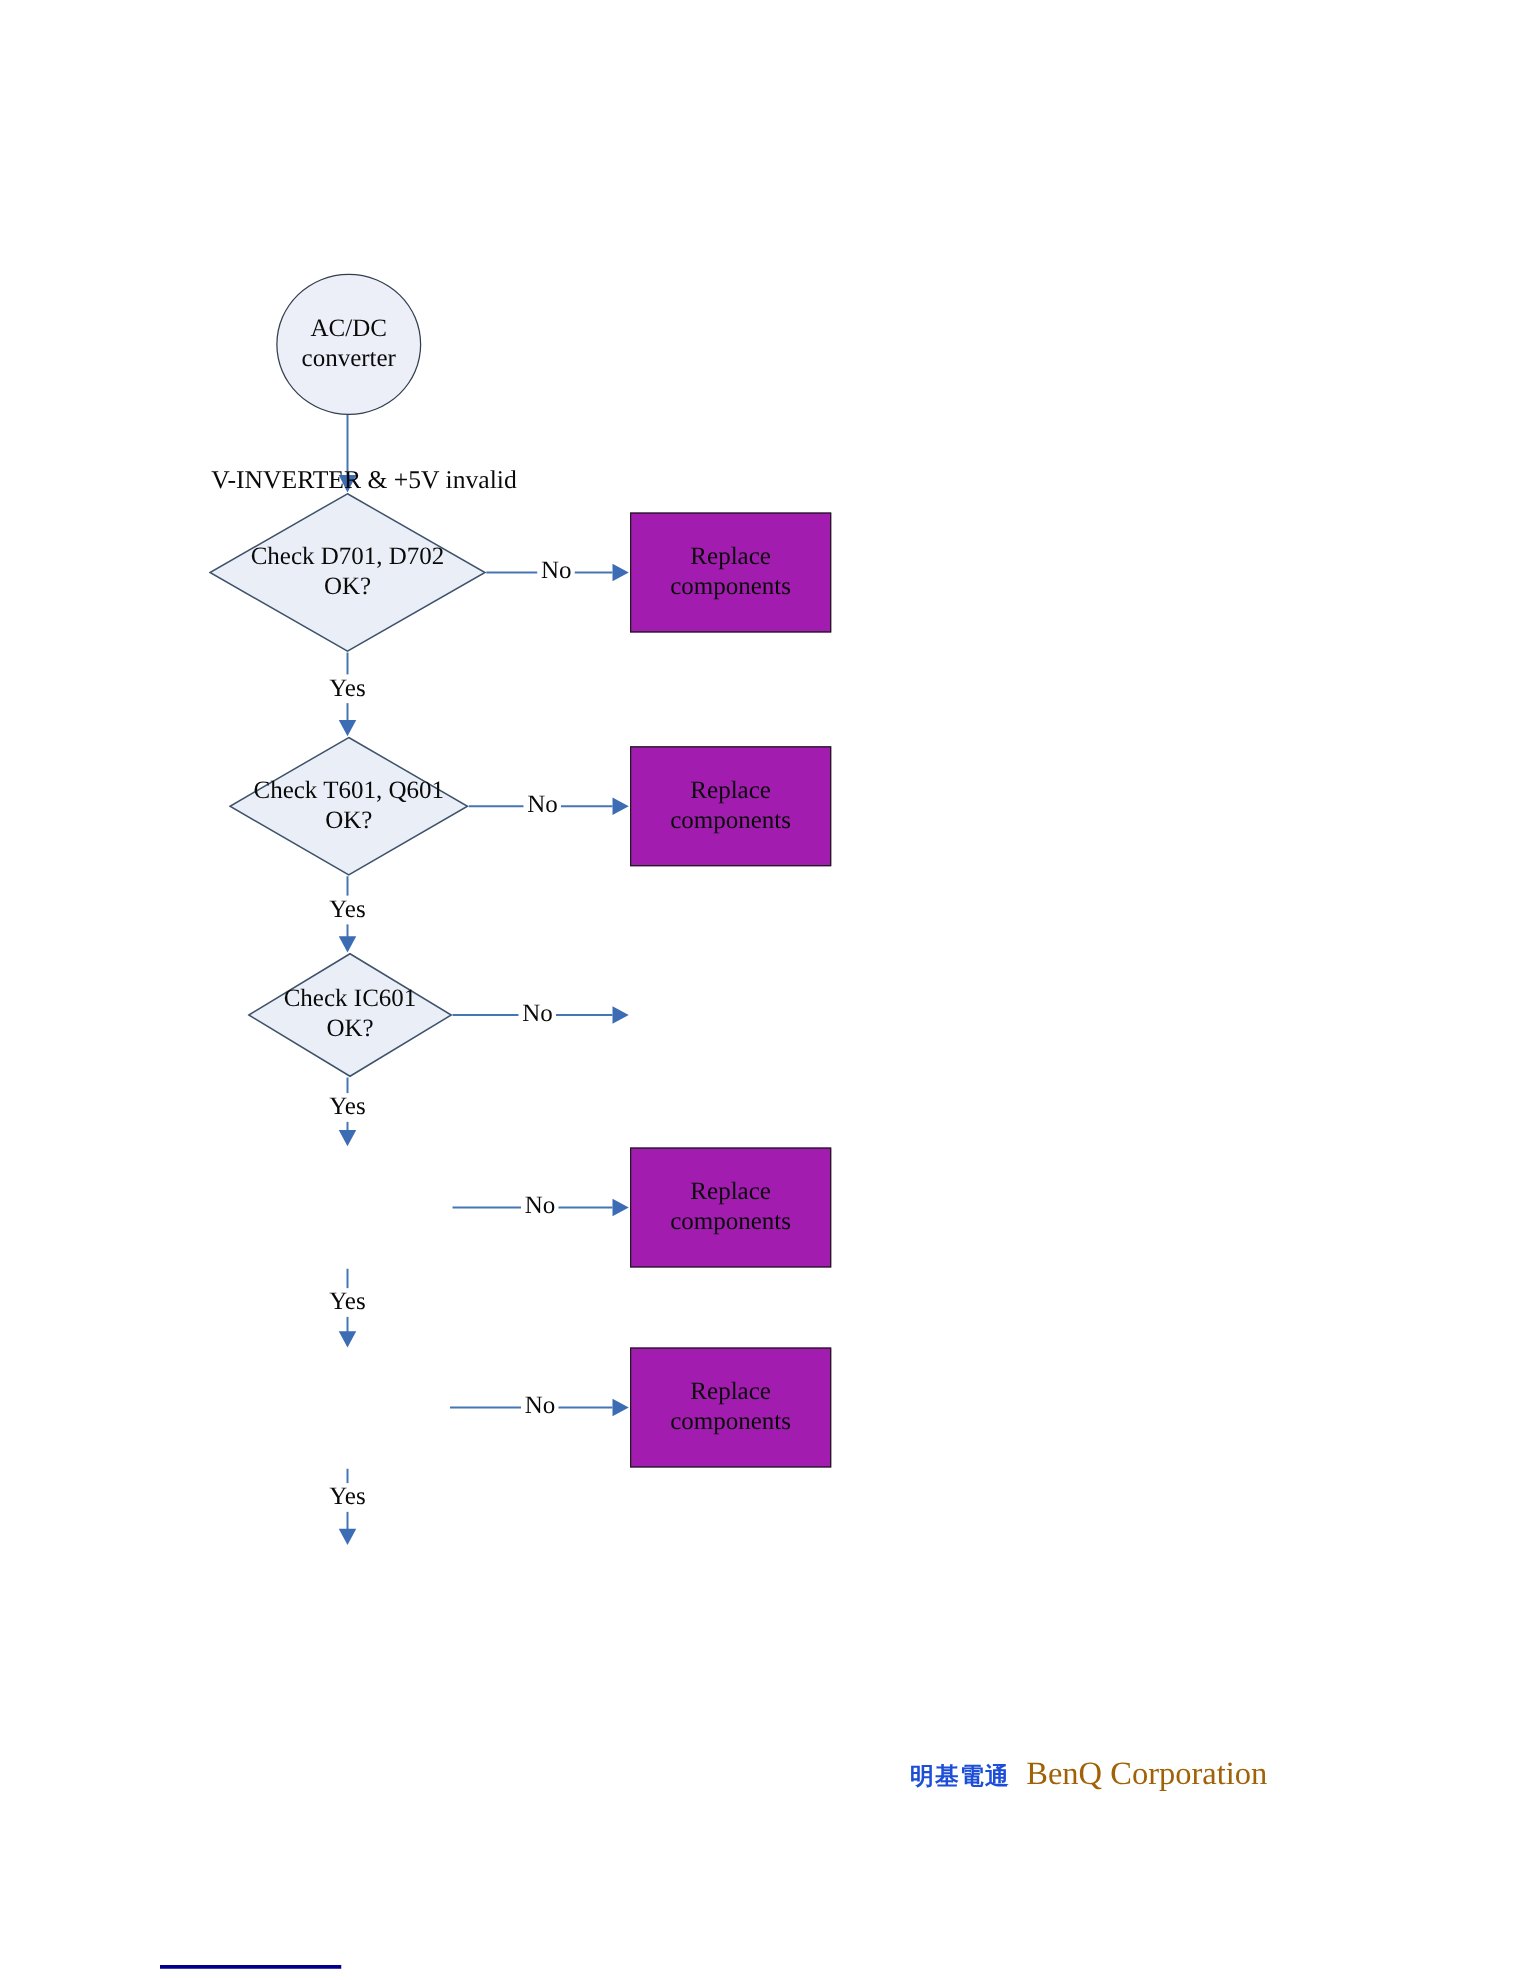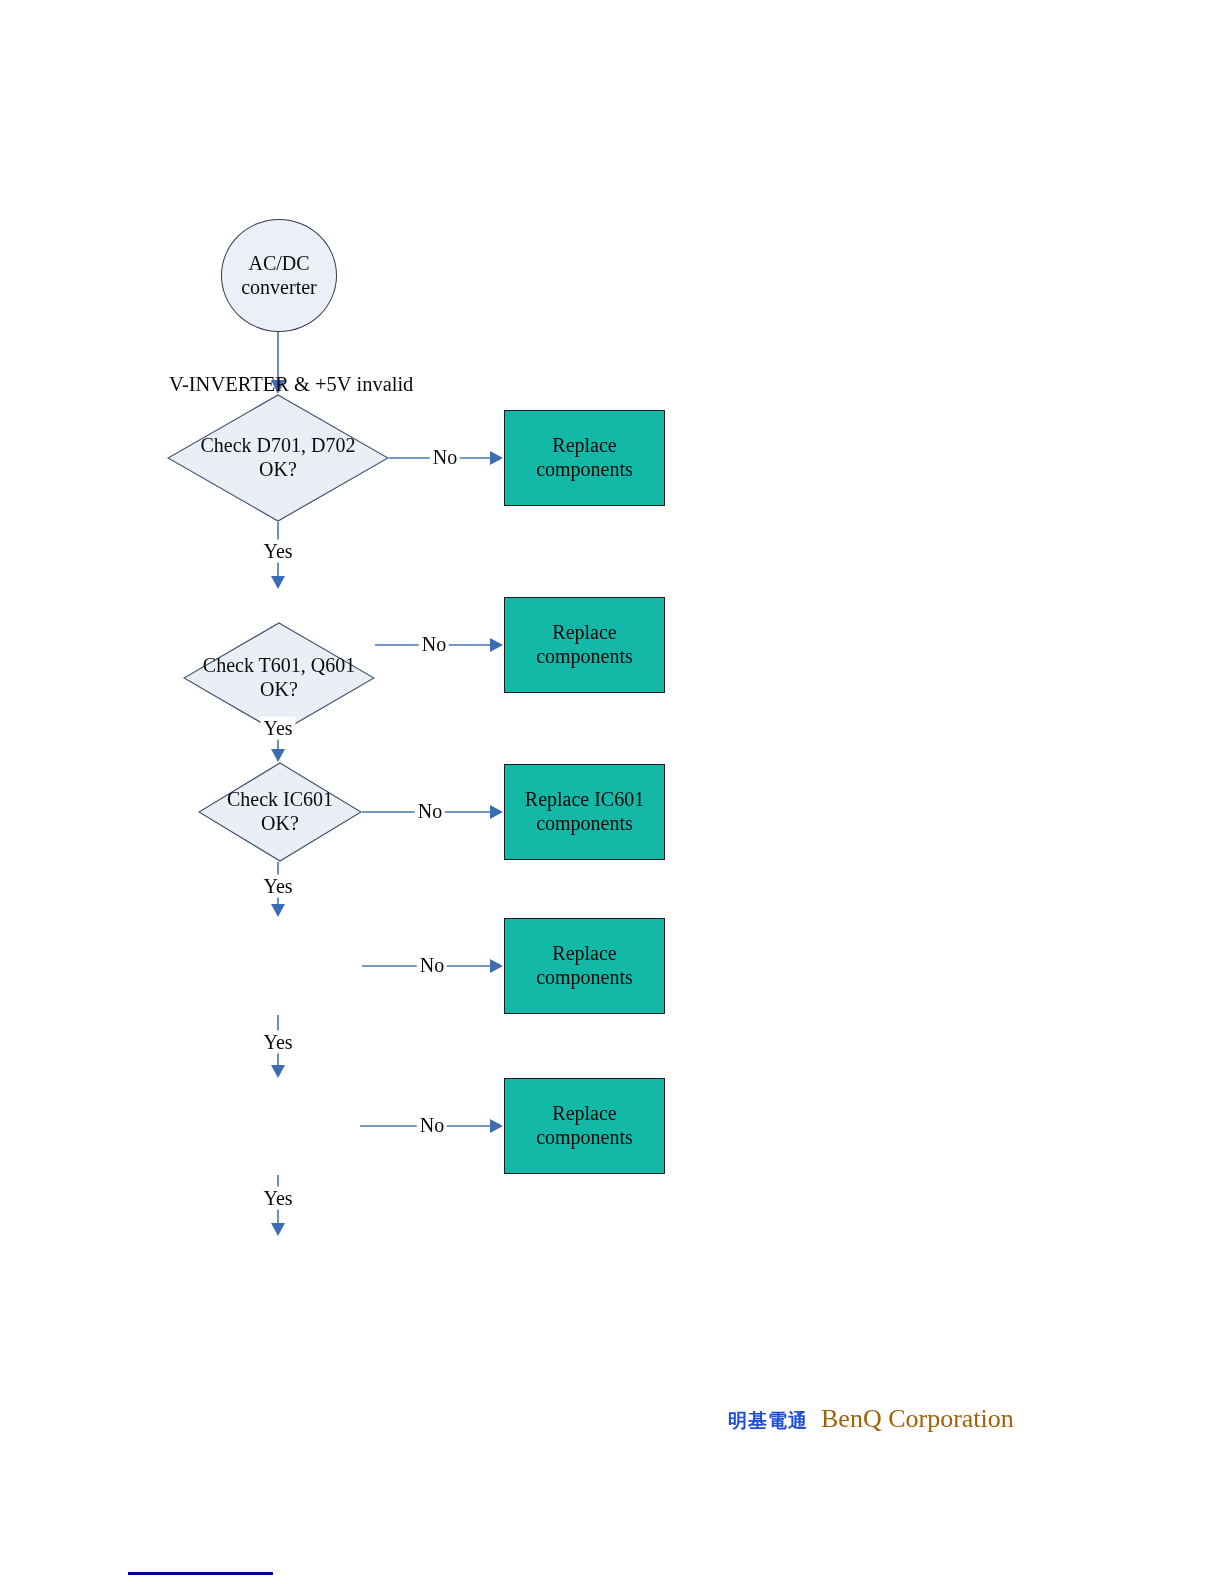--- a/index.html
+++ b/index.html
@@ -18,21 +18,21 @@
     display:flex;flex-direction:column;justify-content:center;
     text-align:center;font-size:20px;line-height:1.18;
   }
   .circle{
     background:#eceff8;
     border:1.4px solid #323d4e;
     border-radius:50%;
   }
   .diamond svg{position:absolute;left:0;top:0;}
   .rectnode{
-    background:#14b8a6;
+    background:#a21caf;
     border:1.6px solid #1c1c1c;
     box-sizing:border-box;
   }
   .edge-label{
     position:absolute;z-index:3;
     font-size:20px;white-space:nowrap;
   }
   .entry-label{z-index:3;margin-top:28px;}
   .yn-label{
     transform:translate(-50%,-50%);
@@ -116,21 +116,21 @@
   </div>
   <div class="edge-label yn-label" style="left:445px;top:457px;">No</div>
   <div class="node rectnode" style="left:504px;top:410px;width:161px;height:96px;">
     <div class="node-text">
       <span>Replace components</span>
       <span></span>
     </div>
   </div>
   <div class="edge-label yn-label" style="left:278px;top:551px;">Yes</div>
 
-  <div class="node diamond" style="left:183px;top:622px;width:192px;height:112px;">
+  <div class="node diamond" style="left:183px;top:589px;width:192px;height:112px;">
     <svg width="192" height="112" viewBox="0 0 192 112">
       <polygon points="96,1 191,56 96,111 1,56" fill="#eaeef7" stroke="#3e536b" stroke-width="1.2"></polygon>
     </svg>
     <div class="node-text">
       <span>Check T601, Q601</span>
       <span>OK?</span>
     </div>
   </div>
   <div class="edge-label yn-label" style="left:434px;top:644px;">No</div>
   <div class="node rectnode" style="left:504px;top:597px;width:161px;height:96px;">
@@ -144,26 +144,20 @@
   <div class="node diamond" style="left:198px;top:762px;width:164px;height:100px;">
     <svg width="164" height="100" viewBox="0 0 164 100">
       <polygon points="82,1 163,50 82,99 1,50" fill="#eaeef7" stroke="#3e536b" stroke-width="1.2"></polygon>
     </svg>
     <div class="node-text">
       <span>Check IC601</span>
       <span>OK?</span>
     </div>
   </div>
   <div class="edge-label yn-label" style="left:430px;top:811px;">No</div>
-  <div class="node rectnode" style="left:504px;top:764px;width:161px;height:96px;">
-    <div class="node-text">
-      <span>Replace IC601</span>
-      <span>components</span>
-    </div>
-  </div>
   <div class="edge-label yn-label" style="left:278px;top:886px;">Yes</div>
 
   <div class="edge-label yn-label" style="left:432px;top:965px;">No</div>
   <div class="node rectnode" style="left:504px;top:918px;width:161px;height:96px;">
     <div class="node-text">
       <span>Replace components</span>
       <span></span>
     </div>
   </div>
   <div class="edge-label yn-label" style="left:278px;top:1042px;">Yes</div>

